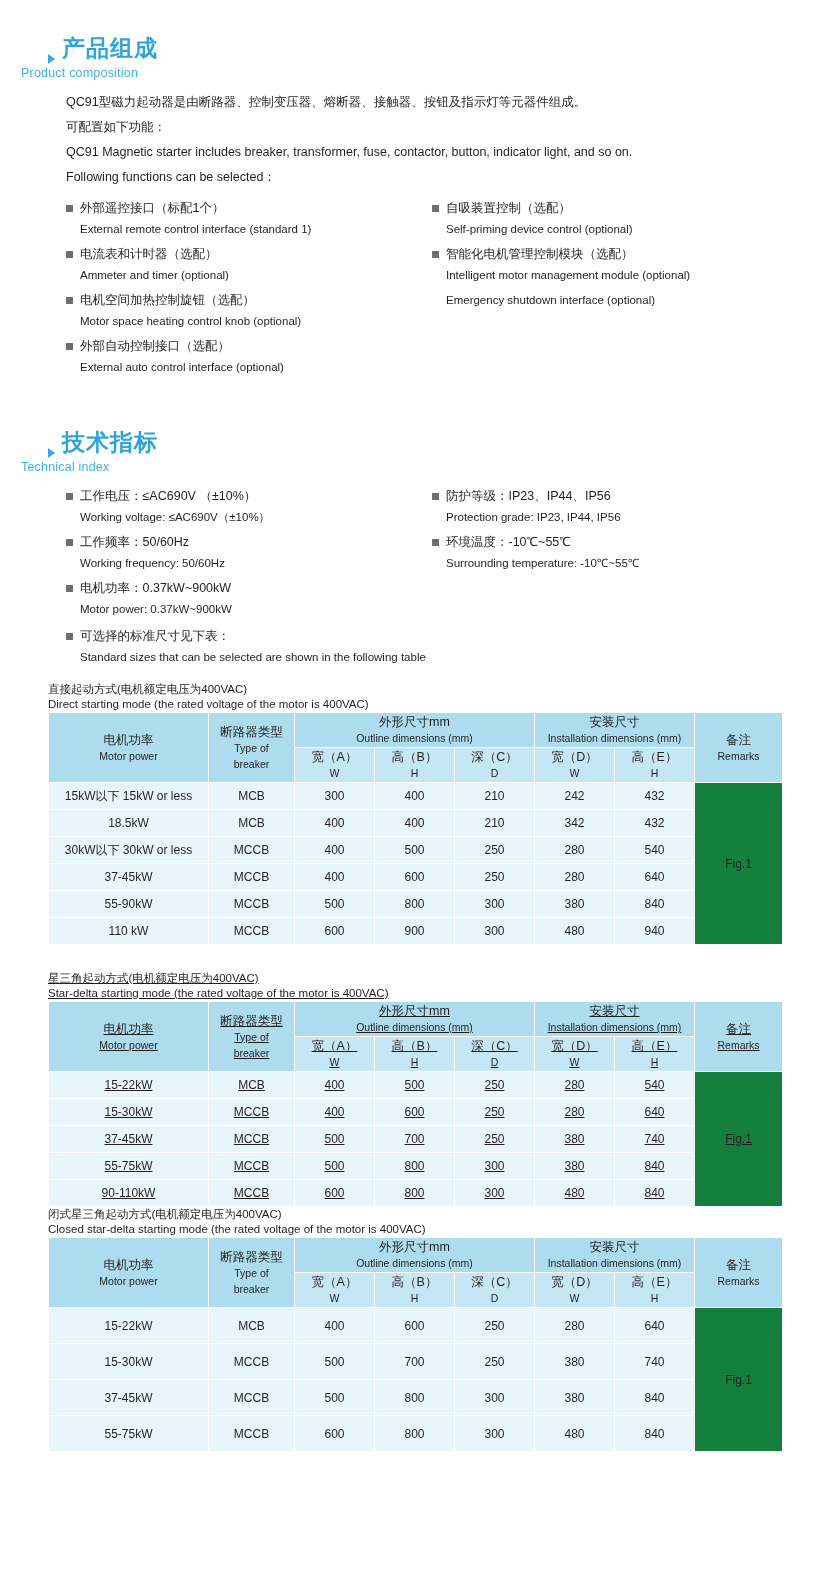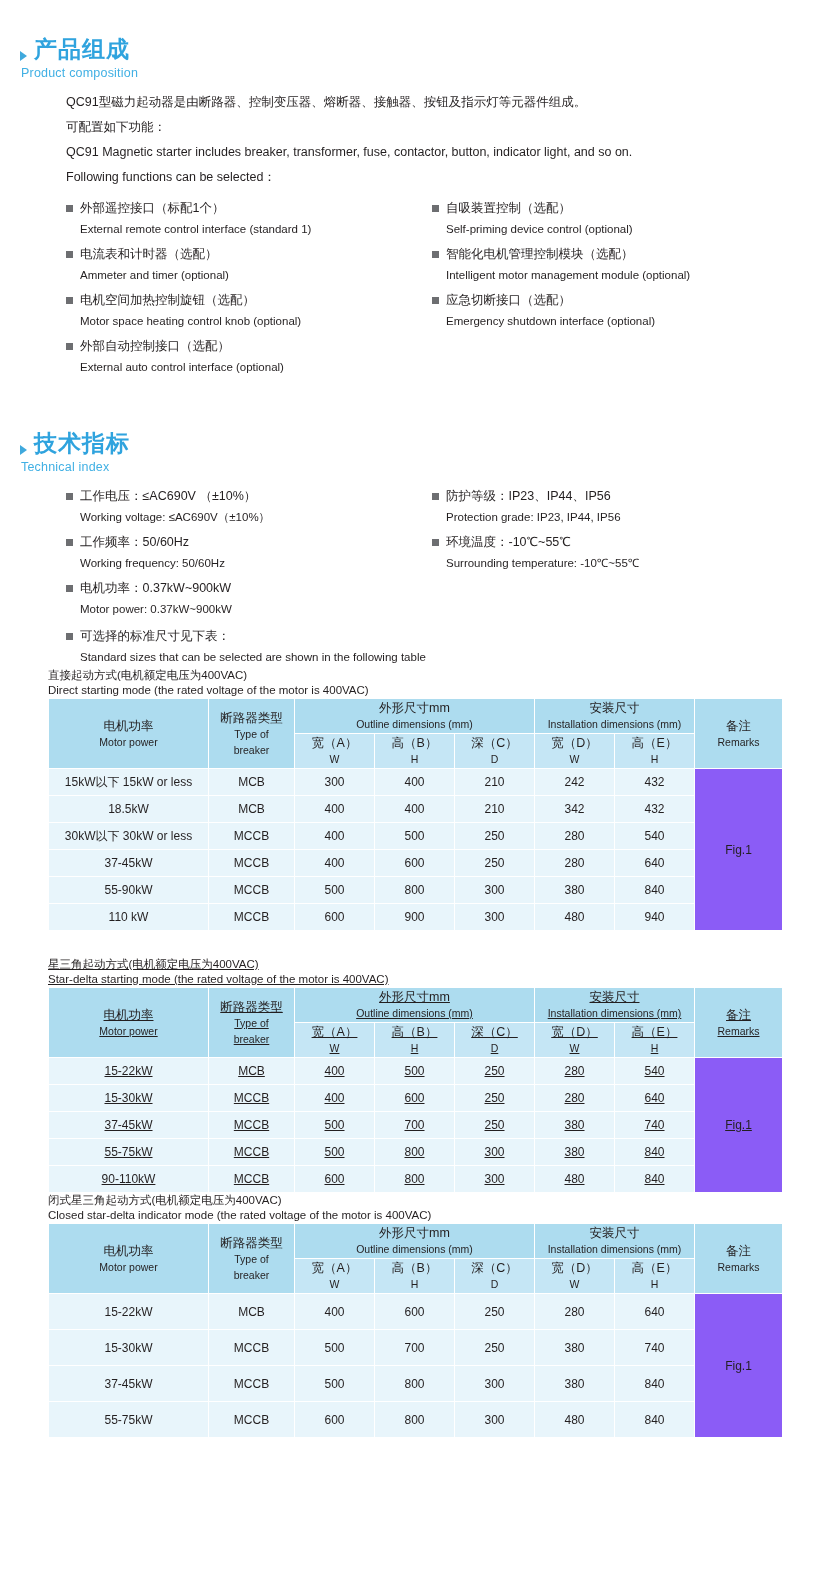--- a/index.html
+++ b/index.html
@@ -20,22 +20,23 @@
     height: 1576px;
     position: relative;
     padding: 0;
   }
   
   .section {
     margin: 0;
   }
   .sec-head {
     display: flex;
-    align-items: center;
-    padding-left: 20px;
+    align-items: flex-end;
+    padding-left: 48px;
+    font-family: Liberation Serif, serif;
   }
   .tri {
     width: 0;
     height: 0;
     border-top: 5px solid transparent;
     border-bottom: 5px solid transparent;
     border-left: 7px solid #3fa9dd;
     margin-top: 13px;
     margin-right: 7px;
     flex: none;
@@ -116,21 +117,21 @@
     color: #231f20;
     font-weight: normal;
     padding: 0;
   }
   .hdr1 { background: #addcef; }
   .hdr2 { background: #c5e6f5; }
   .rowA { background: #e8f5fb; }
   .cell-2line { line-height: 16px; padding: 5px 2px; }
   .cn { font-size: 12.5px; }
   .en { font-size: 10.5px; }
-  .remark-cell { background: #8b5cf6; font-size: 12px; }
+  .remark-cell { background: #15803d; font-size: 12px; }
   .data-row td { height: 26px; }
   .sub-hdr td { height: 34px; }
   .top-hdr td { height: 34px; }
 </style>
 </head>
 <body>
 
 <div class="page">
 
   <div class="section" style="padding-top:34px;">
@@ -185,24 +186,20 @@
           <div class="feat-en">Self-priming device control (optional)</div>
         </div>
         <div class="feat-item">
           <div class="feat-cn">
               <span class="sq"></span>
               <span>智能化电机管理控制模块（选配）</span>
             </div>
           <div class="feat-en">Intelligent motor management module (optional)</div>
         </div>
         <div class="feat-item">
-          <div class="feat-cn">
-              <span class="sq"></span>
-              <span>应急切断接口（选配）</span>
-            </div>
           <div class="feat-en">Emergency shutdown interface (optional)</div>
         </div>
       </div>
     </div>
   </div>
 
   <div class="section" style="padding-top:40px;">
     <div class="sec-head">
       <span class="tri"></span>
       <span class="sec-title-cn">技术指标</span>
@@ -253,21 +250,21 @@
 
     <div style="padding-left:66px; margin-top:10px;">
       <div class="feat-cn">
           <span class="sq"></span>
           <span>可选择的标准尺寸见下表：</span>
         </div>
       <div class="feat-en">Standard sizes that can be selected are shown in the following table</div>
     </div>
   </div>
 
-  <div style="">
+  <div style="margin-top:14px;">
     <div class="tbl-caption">直接起动方式(电机额定电压为400VAC)</div>
     <div class="tbl-caption">Direct starting mode (the rated voltage of the motor is 400VAC)</div>
     <table class="spec">
       <colgroup>
         <col style="width:160px">
           <col style="width:86px">
           <col style="width:80px">
           <col style="width:80px">
           <col style="width:80px">
           <col style="width:80px">
@@ -484,21 +481,21 @@
         <td class="rowA">300</td>
         <td class="rowA">480</td>
         <td class="rowA">840</td>
       </tr>
     </tbody>
       </table>
   </div>
 
   <div style="">
     <div class="tbl-caption">闭式星三角起动方式(电机额定电压为400VAC)</div>
-    <div class="tbl-caption">Closed star-delta indicator mode (the rated voltage of the motor is 400VAC)</div>
+    <div class="tbl-caption">Closed star-delta starting mode (the rated voltage of the motor is 400VAC)</div>
     <table class="spec">
       <colgroup>
         <col style="width:160px">
           <col style="width:86px">
           <col style="width:80px">
           <col style="width:80px">
           <col style="width:80px">
           <col style="width:80px">
           <col style="width:80px">
           <col style="width:88px">

